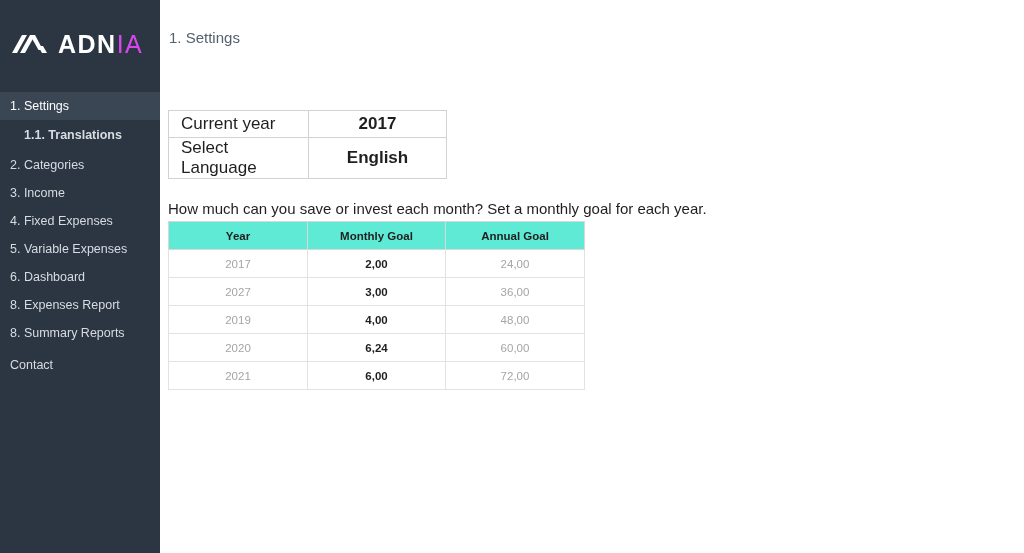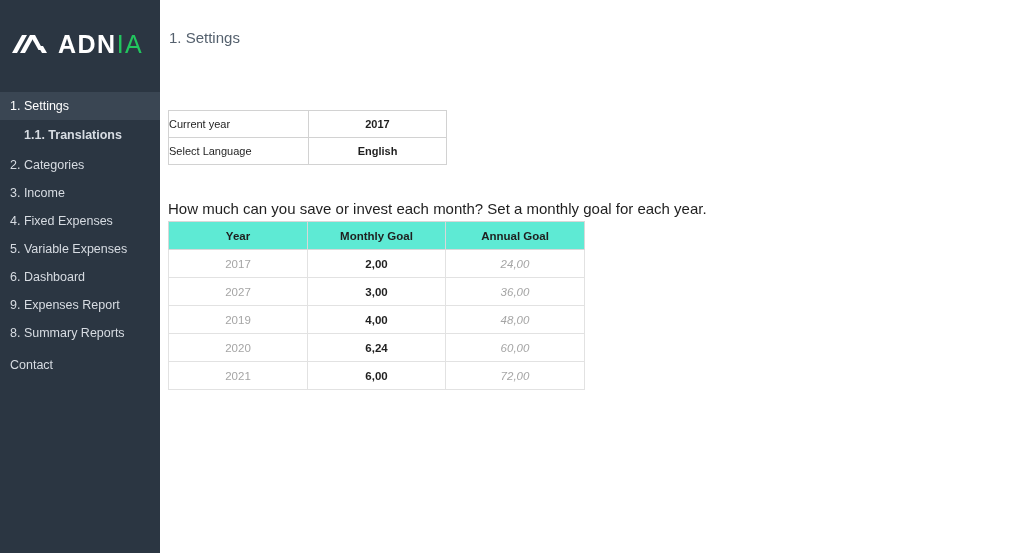--- a/index.html
+++ b/index.html
@@ -46,21 +46,21 @@
     align-items: baseline;
     letter-spacing: 1.5px;
     line-height: 1;
   }
   .brand-word .w-strong {
     color: #ffffff;
     font-size: 25px;
     font-weight: bold;
   }
   .brand-word .w-light {
-    color: #22c55e;
+    color: #d946ef;
     font-size: 25px;
     font-weight: normal;
     text-align: center;
   }
 
   .nav {
     margin-top: 4px;
   }
   .nav-item {
     display: block;
@@ -113,23 +113,23 @@
     position: absolute;
     left: 8px;
     top: 110px;
     border-collapse: collapse;
     table-layout: fixed;
     width: 278px;
   }
   .settings-table td {
     border: 1px solid #d2d2d2;
     height: 27px;
-    font-size: 11px;
+    font-size: 17px;
     color: #1f1f1f;
-    padding: 0 0;
+    padding: 0 12px;
     box-sizing: border-box;
     background: #ffffff;
   }
   .settings-table td.lbl {
     width: 140px;
     text-align: left;
   }
   .settings-table td.val {
     width: 138px;
     text-align: center;
@@ -179,21 +179,20 @@
     width: 139px;
   }
   .goals-table td.c-monthly {
     color: #1f1f1f;
     font-weight: bold;
     width: 138px;
   }
   .goals-table td.c-annual {
     color: #a5a5a5;
     width: 139px;
-    font-style: italic;
   }
   .goals-table th.h-year { width: 139px; }
   .goals-table th.h-monthly { width: 138px; }
   .goals-table th.h-annual { width: 139px; }
 </style>
 </head>
 <body>
 
 <div class="app">
 
@@ -228,21 +227,21 @@
       <div class="nav-item">
         <span>4. Fixed Expenses</span>
       </div>
       <div class="nav-item">
         <span>5. Variable Expenses</span>
       </div>
       <div class="nav-item">
         <span>6. Dashboard</span>
       </div>
       <div class="nav-item">
-        <span>9. Expenses Report</span>
+        <span>8. Expenses Report</span>
       </div>
       <div class="nav-item">
         <span>8. Summary Reports</span>
       </div>
       <div class="nav-item contact">
         <span>Contact</span>
       </div>
     </div>
 
   </div>

